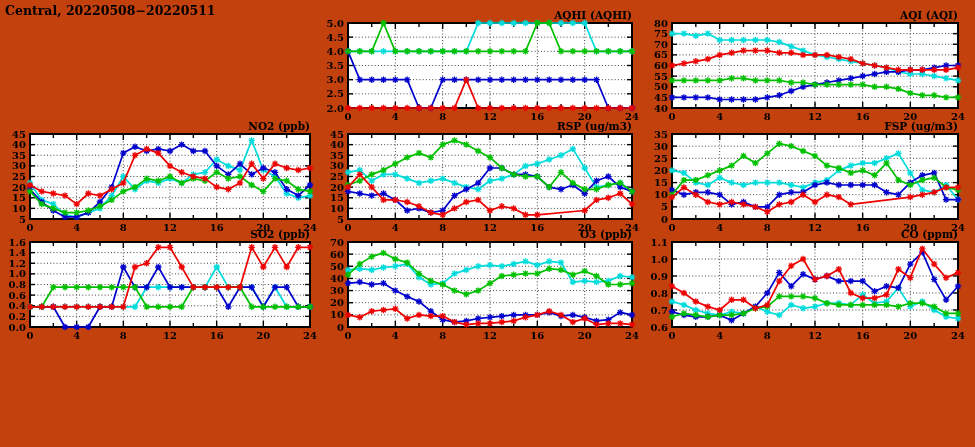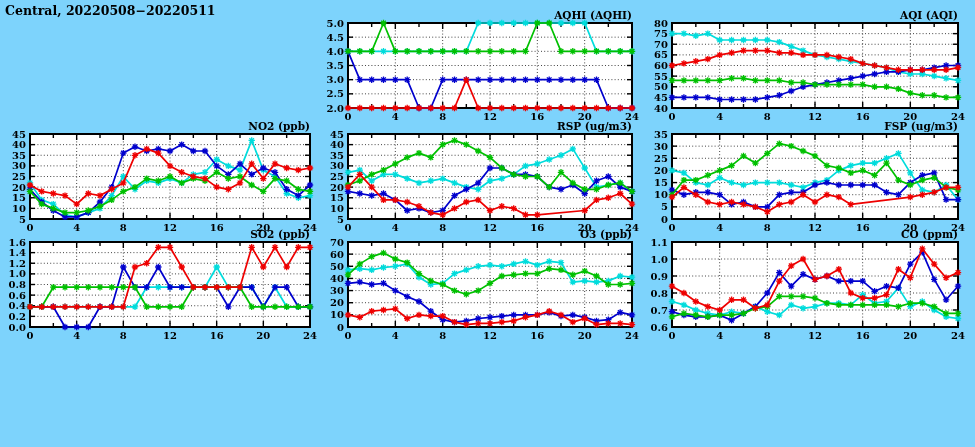--- a/index.html
+++ b/index.html
@@ -1,16 +1,16 @@
 <!DOCTYPE html>
 <html><head>
 <meta charset="utf-8">
 <style>
   html,body{margin:0;padding:0;background:#fff;}
-  #screen{position:relative;width:975px;height:447px;background:#7dd3fc;overflow:hidden;
+  #screen{position:relative;width:975px;height:447px;background:#c2410c;overflow:hidden;
           font-family:"DejaVu Serif",serif;}
   #page-title{position:absolute;left:5px;top:3px;font-size:12.5px;font-weight:bold;color:#000;
               letter-spacing:0px;white-space:pre;}
   svg text{font-family:"DejaVu Serif",serif;font-weight:bold;fill:#000;}
   .tick-label{font-size:10px;}
   .chart-title{font-size:10.5px;}
 </style>
 </head>
 <body>
 

